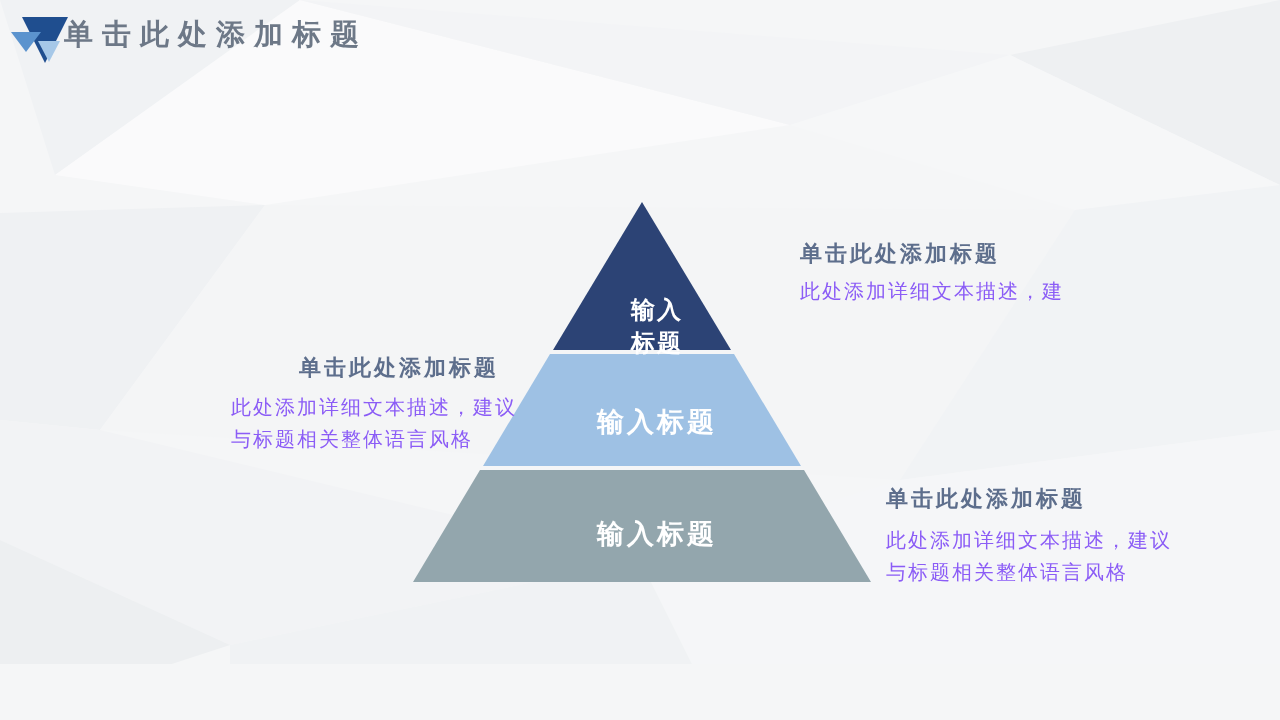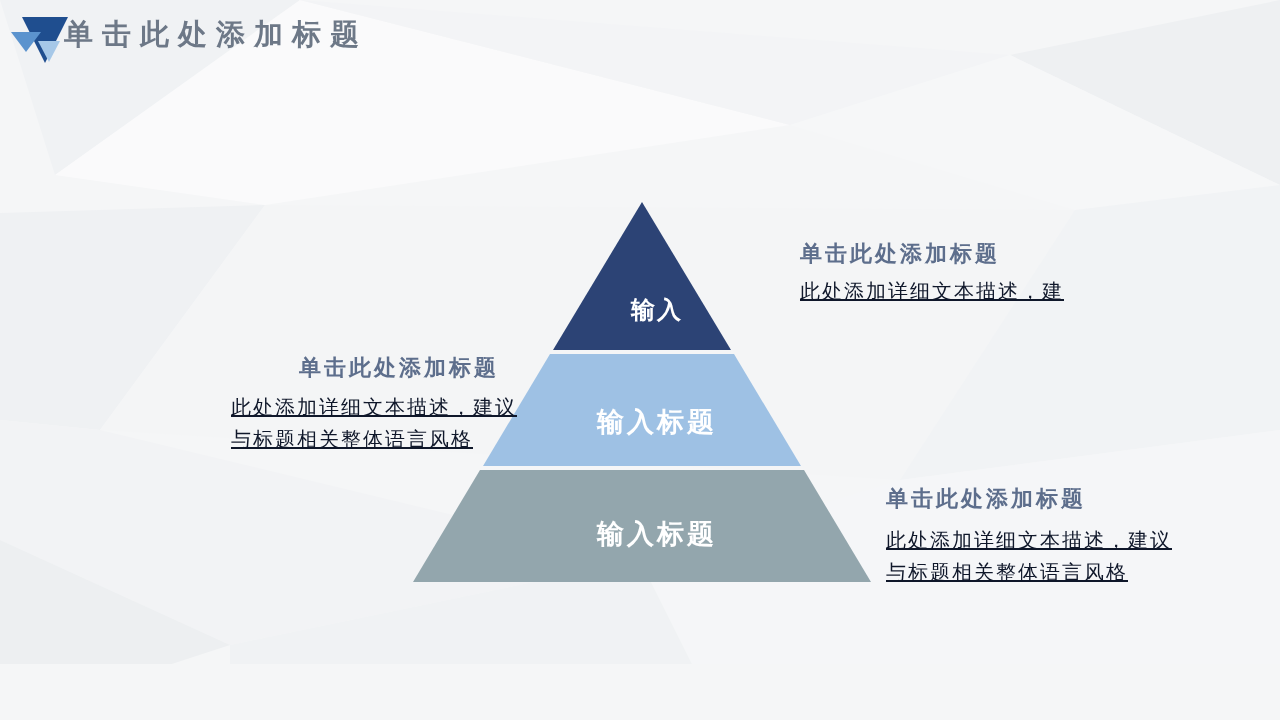--- a/index.html
+++ b/index.html
@@ -36,22 +36,22 @@
   .tier-label{position:absolute;left:0;width:100%;text-align:center;
               color:#ffffff;font-weight:bold;margin:15px;}
   .tier-label-1{top:76px;font-size:24px;line-height:33px;letter-spacing:2px;}
   .tier-label-2{top:188px;font-size:27px;line-height:34px;letter-spacing:3px;}
   .tier-label-3{top:300px;font-size:27px;line-height:34px;letter-spacing:3px;}
 
   
   .callout{position:absolute;}
   .callout-heading{margin:0;font-size:22px;line-height:26px;font-weight:bold;
                    letter-spacing:3px;color:#5d6e8c;white-space:nowrap;}
-  .callout-body{margin:8px 0 0 0;font-size:20px;color:#0f172a;
-                letter-spacing:2px;text-decoration:underline;}
+  .callout-body{margin:8px 0 0 0;font-size:20px;color:#8b5cf6;
+                letter-spacing:2px;}
   .callout-body .line{line-height:32px;white-space:nowrap;}
   .callout-a{left:800px;top:241px;width:280px;}
   .callout-b{left:231px;top:355px;width:268px;}
   .callout-b .callout-heading{text-align:right;}
   .callout-b .callout-body{margin-top:10px;}
   .callout-c{left:886px;top:486px;width:300px;}
   .callout-c .callout-body{margin-top:12px;}
 </style>
 </head>
 <body>
@@ -83,20 +83,21 @@
     <h1 class="slide-title">单击此处添加标题</h1>
   </div>
 
   <div class="pyramid">
     <div class="tier tier-top"></div>
     <div class="tier tier-middle"></div>
     <div class="tier tier-bottom"></div>
 
     <div class="tier-label tier-label-1">
       <div>输入</div>
+      <div>标题</div>
     </div>
     <div class="tier-label tier-label-2">输入标题</div>
     <div class="tier-label tier-label-3">输入标题</div>
   </div>
 
   <div class="callout callout-a">
     <h2 class="callout-heading">单击此处添加标题</h2>
     <div class="callout-body">
       <div class="line">此处添加详细文本描述，建</div>
     </div>

